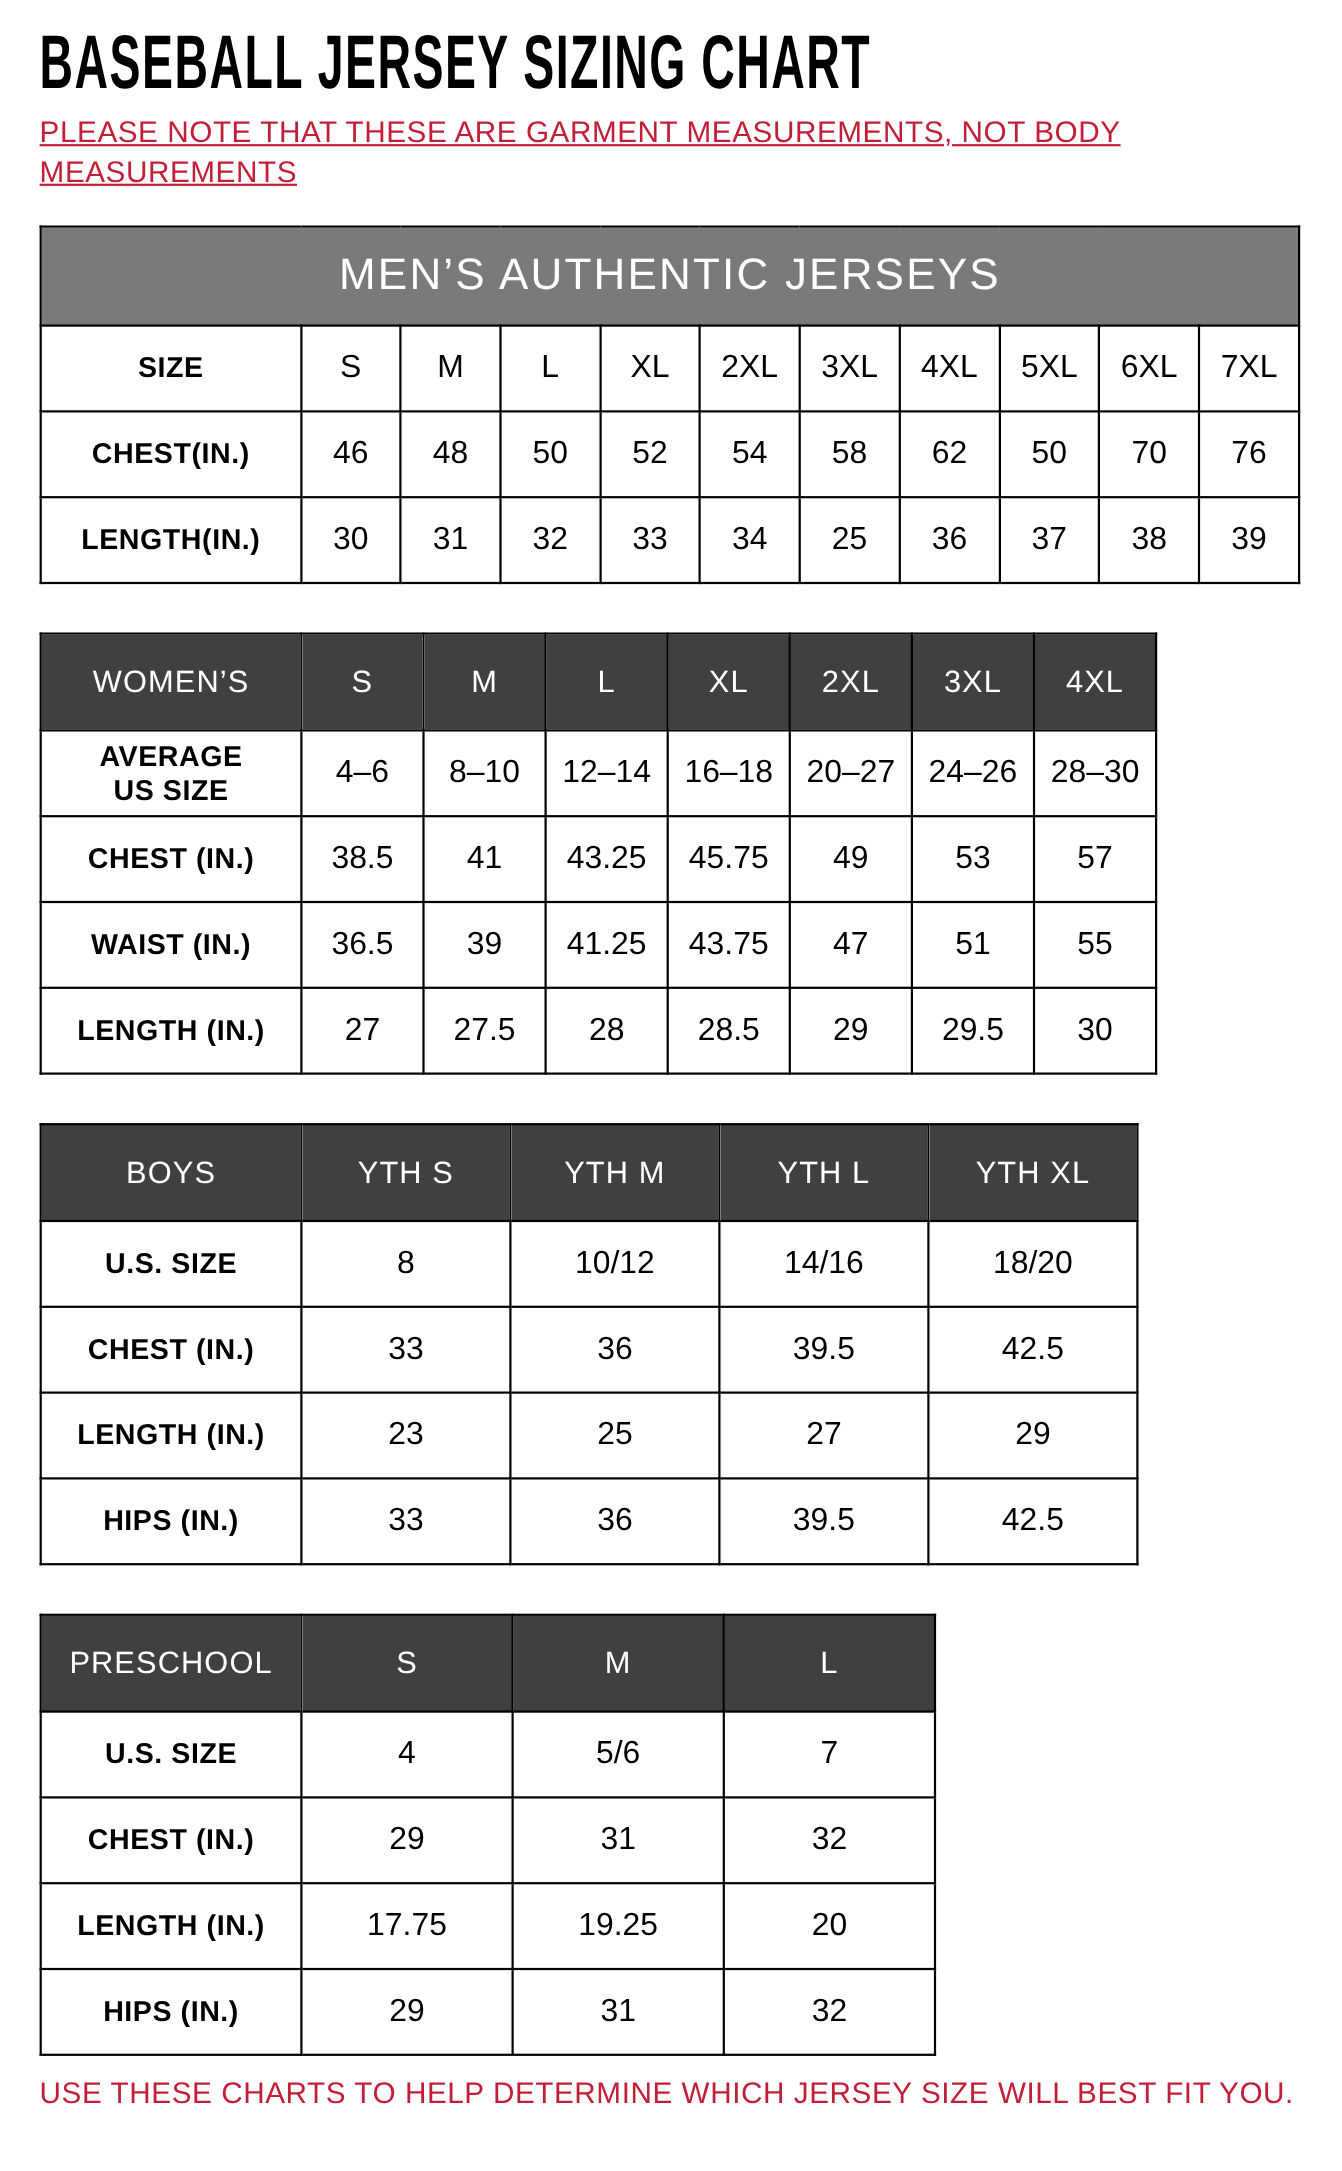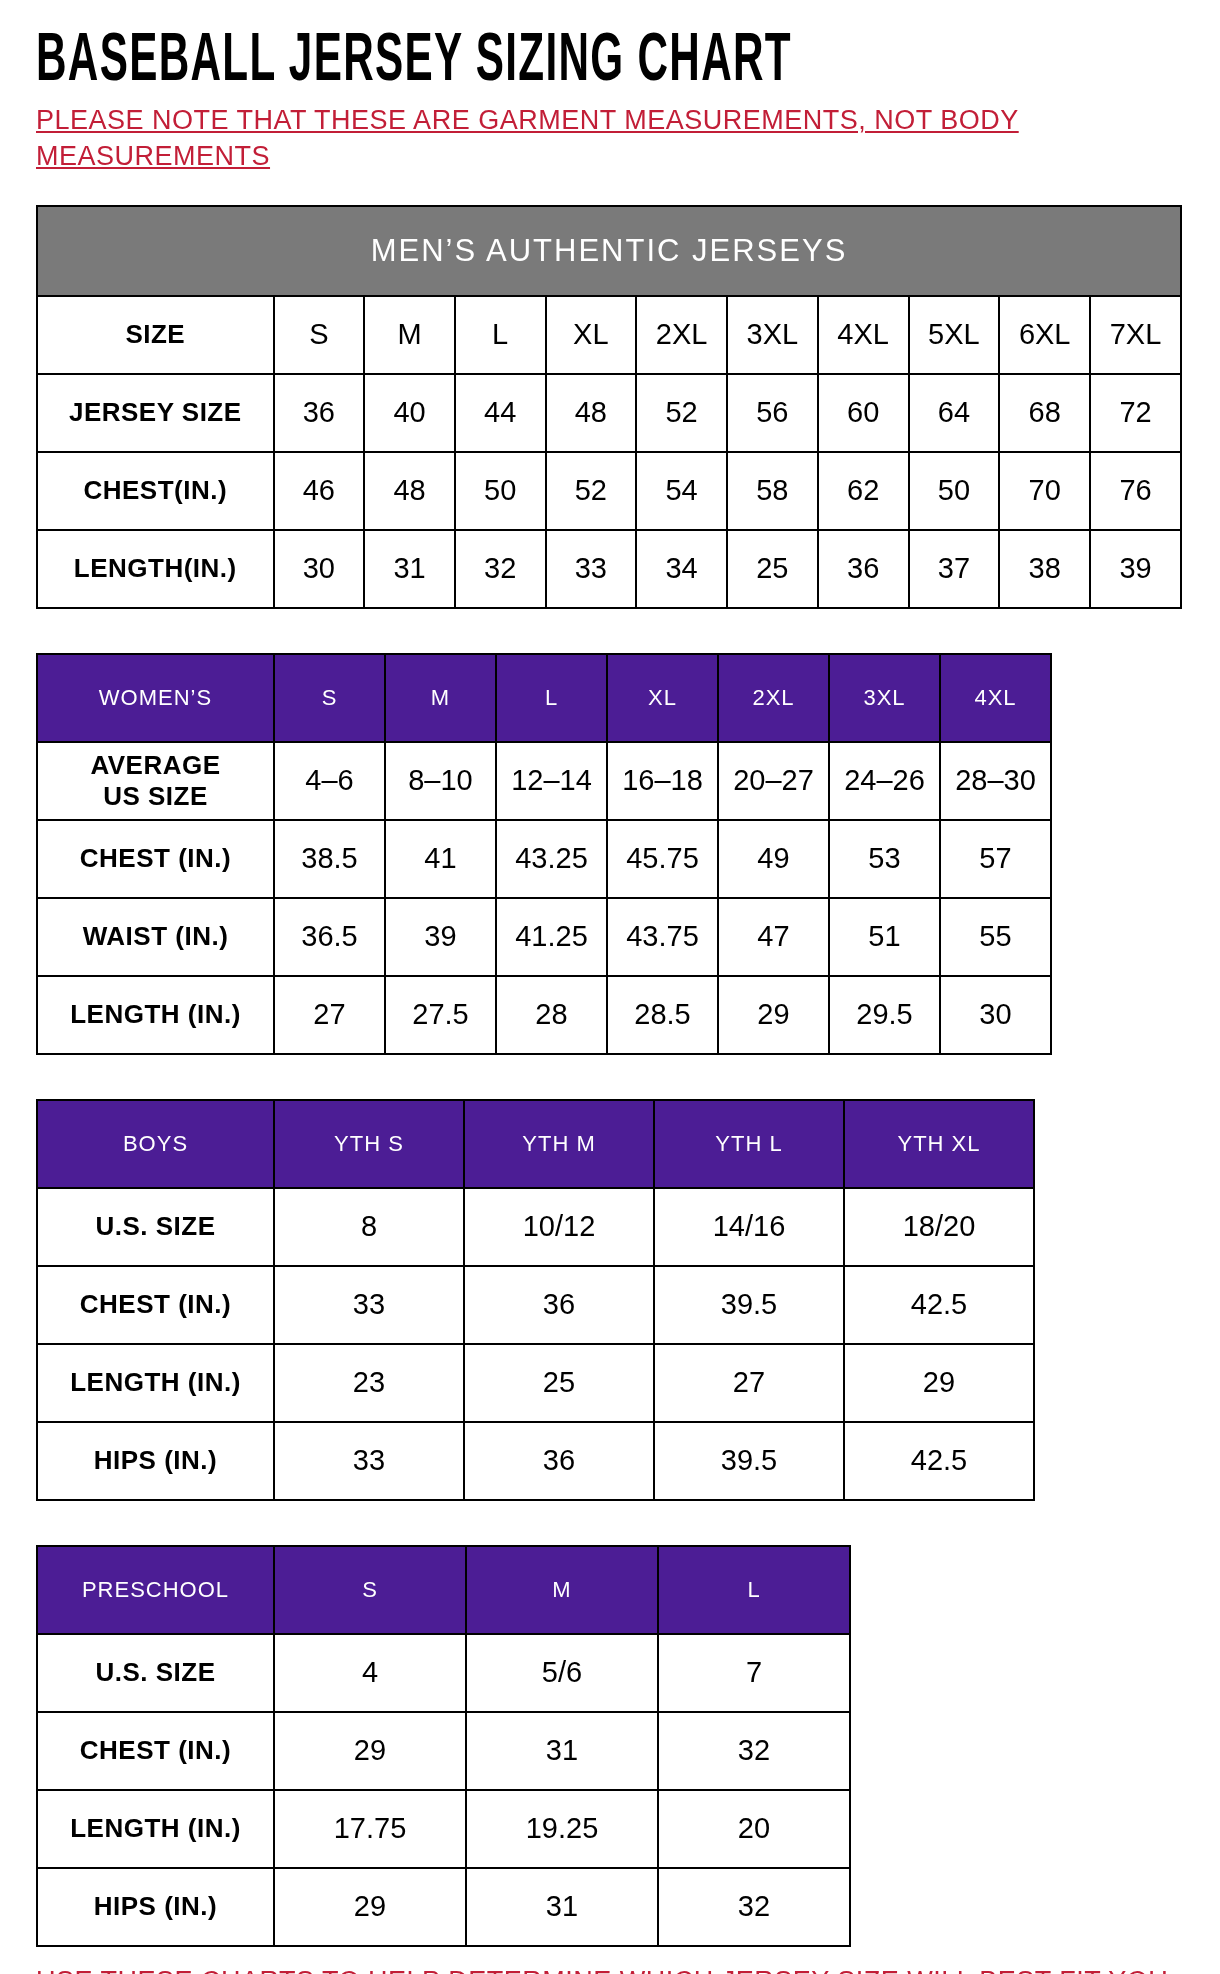--- a/index.html
+++ b/index.html
@@ -48,31 +48,31 @@
     text-align: center;
     vertical-align: middle;
     padding: 0 4px;
     overflow: hidden;
   }
   
   th.banner {
     background: #7A7A7A;
     color: #fff;
     font-weight: 400;
-    font-size: 31px;
+    font-size: 40px;
     letter-spacing: 2px;
     height: 88px;
     border: 2px solid #000;
   }
   
   .hdr {
-    background: #4c1d95;
+    background: #404040;
     color: #fff;
     font-weight: 400;
-    font-size: 22px;
+    font-size: 28px;
     letter-spacing: 1px;
     height: 86px;
   }
   tr.body-row { height: 78px; }
   td.lbl {
     font-size: 26px;
     letter-spacing: 0.5px;
     white-space: pre-line;
     font-weight: bold;
   }
@@ -113,33 +113,20 @@
       <td class="val">S</td>
       <td class="val">M</td>
       <td class="val">L</td>
       <td class="val">XL</td>
       <td class="val">2XL</td>
       <td class="val">3XL</td>
       <td class="val">4XL</td>
       <td class="val">5XL</td>
       <td class="val">6XL</td>
       <td class="val">7XL</td>
-    </tr>
-    <tr class="body-row">
-      <td class="lbl">JERSEY SIZE</td>
-      <td class="val">36</td>
-      <td class="val">40</td>
-      <td class="val">44</td>
-      <td class="val">48</td>
-      <td class="val">52</td>
-      <td class="val">56</td>
-      <td class="val">60</td>
-      <td class="val">64</td>
-      <td class="val">68</td>
-      <td class="val">72</td>
     </tr>
     <tr class="body-row">
       <td class="lbl">CHEST(IN.)</td>
       <td class="val">46</td>
       <td class="val">48</td>
       <td class="val">50</td>
       <td class="val">52</td>
       <td class="val">54</td>
       <td class="val">58</td>
       <td class="val">62</td>

